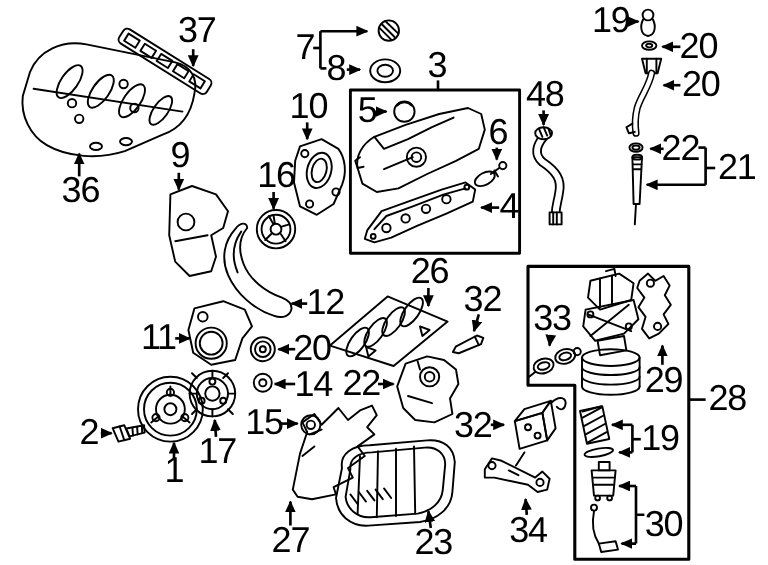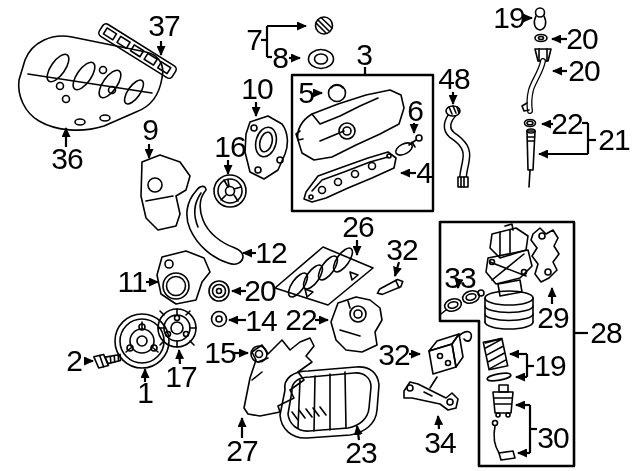--- a/index.html
+++ b/index.html
@@ -403,19 +403,19 @@
 <div class="callout" style="left:361px;top:453px">23</div>
 <div class="callout" style="left:402px;top:250px">32</div>
 <div class="callout" style="left:301px;top:320px">22</div>
 <div class="callout" style="left:358px;top:227px">26</div>
 <div class="callout" style="left:242px;top:451px">27</div>
 <div class="callout" style="left:606px;top:333px">28</div>
 <div class="callout" style="left:553px;top:318px">29</div>
 <div class="callout" style="left:553px;top:438px">30</div>
 <div class="callout" style="left:550px;top:366px">19</div>
 <div class="callout" style="left:394px;top:355px">32</div>
-<div class="callout" style="left:460px;top:278px">33</div>
+<div class="callout" style="left:460px;top:266px">33</div>
 <div class="callout" style="left:440px;top:443px">34</div>
 <div class="callout" style="left:454px;top:79px">48</div>
 <div class="callout" style="left:67px;top:159px">36</div>
 <div class="callout" style="left:164px;top:26px">37</div>
 
 </div>
 
 </body></html>

